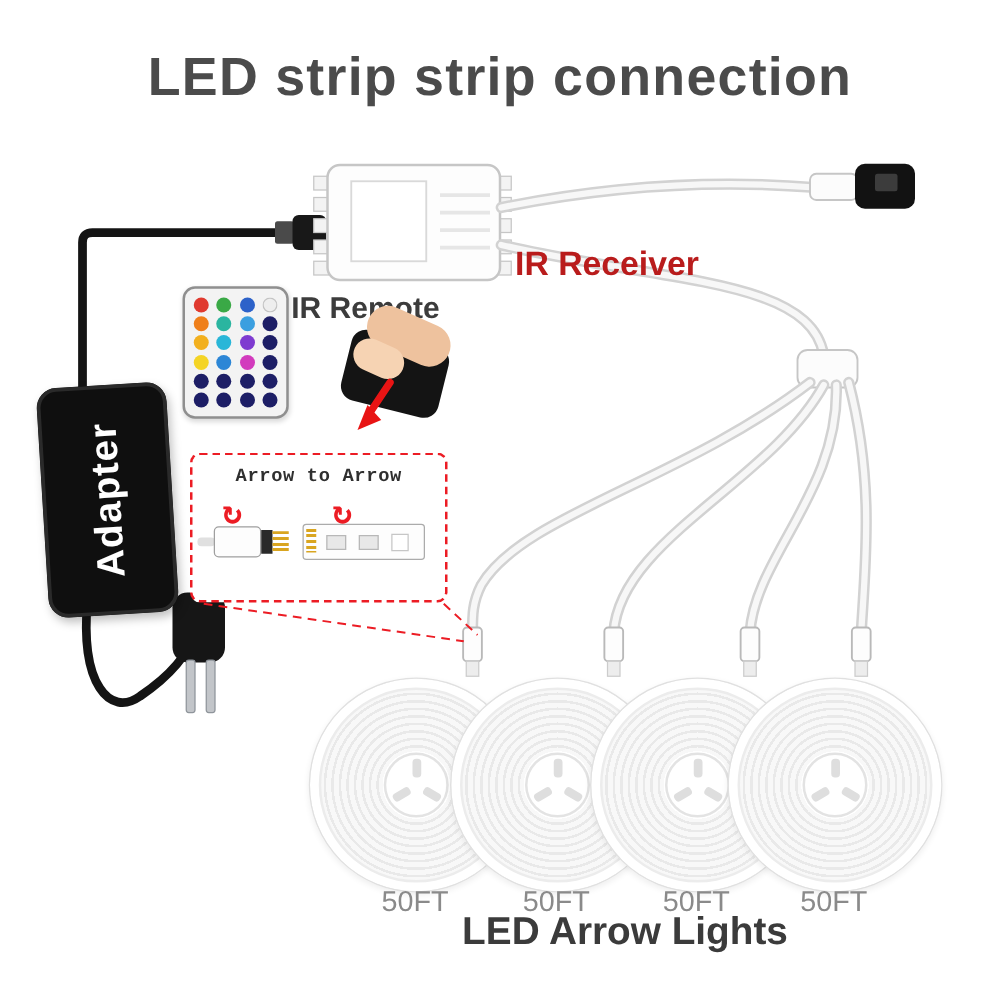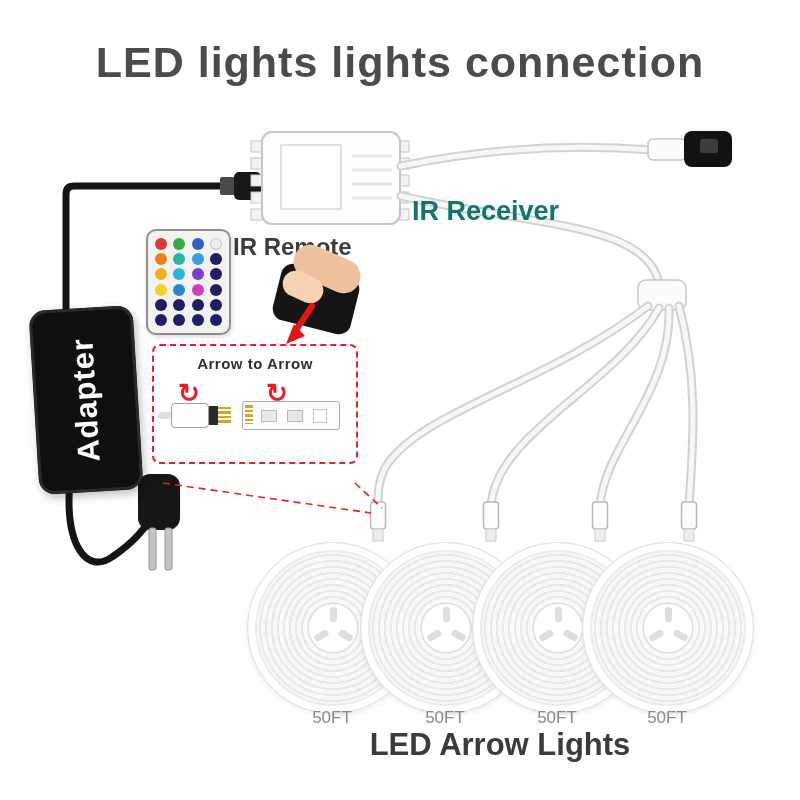--- a/index.html
+++ b/index.html
@@ -34,33 +34,33 @@
   }
   .remote-grid{display:grid;grid-template-columns:repeat(4,12px);justify-content:space-between;row-gap:3.2px;}
   .rbtn{width:12px;height:12px;border-radius:50%;}
   .c-red{background:#e03a2f}.c-green{background:#3aa946}.c-blue{background:#2d62c9}
   .c-white{background:#eeeeee;box-shadow:inset 0 0 0 1px #c4c4c4}
   .c-orange{background:#ef7f1a}.c-teal{background:#2ab5a0}.c-skyblue{background:#3b9fe0}.c-navy{background:#1d1e66}
   .c-amber{background:#f2b01e}.c-cyan{background:#29b6d8}.c-purple{background:#7e3bd0}
   .c-yellow{background:#f4d425}.c-blue2{background:#2c86d6}.c-pink{background:#d23bbd}
 
   .label-ir-remote{position:absolute;left:233px;top:233px;font-size:24px;font-weight:bold;color:#3c3c3c;}
-  .label-ir-receiver{position:absolute;left:412px;top:196px;font-size:27px;font-weight:bold;color:#0f766e;}
+  .label-ir-receiver{position:absolute;left:412px;top:196px;font-size:27px;font-weight:bold;color:#b91c1c;}
 
   
   .hand{position:absolute;left:248px;top:258px;width:118px;height:92px;}
   .hand-device{position:absolute;left:28px;top:12px;width:80px;height:58px;background:#141414;border-radius:12px;transform:rotate(14deg);}
   .hand-finger{position:absolute;left:44px;top:-6px;width:70px;height:34px;background:#eec29e;border-radius:18px;transform:rotate(24deg);}
   .hand-finger-tip{position:absolute;left:34px;top:16px;width:42px;height:26px;background:#f6d3b3;border-radius:14px;transform:rotate(24deg);}
   .hand-arrow{position:absolute;left:30px;top:42px;}
 
   
   .callout{
-    position:absolute;left:152px;top:344px;width:206px;height:120px;box-sizing:border-box;
-    border:2px dashed #ec1c24;border-radius:8px;background:#ffffff;
+    position:absolute;left:152px;top:362px;width:206px;height:120px;box-sizing:border-box;
+    border:2px dashed #ec1c24;border-radius:8px;background:#ffffff;font-family:Liberation Mono, monospace;
   }
   .callout-heading{margin-top:9px;text-align:center;font-size:15px;font-weight:bold;color:#2f2f2f;letter-spacing:0.5px;}
   .callout-graphic{position:relative;width:100%;height:74px;margin-top:4px;}
   .cg-wire{position:absolute;left:4px;top:36px;width:14px;height:7px;background:#e0e0e0;border-radius:3px;}
   .cg-plug{position:absolute;left:17px;top:27px;width:38px;height:25px;background:#fdfdfd;border:1.5px solid #9f9f9f;border-radius:4px;box-sizing:border-box;}
   .cg-plug-nose{position:absolute;left:55px;top:30px;width:9px;height:19px;background:#2a2a2a;}
   .cg-pins{position:absolute;left:64px;top:31px;width:13px;height:17px;background:repeating-linear-gradient(180deg,#d9a520 0 2.5px,transparent 2.5px 4.5px);}
   .cg-strip{position:absolute;left:88px;top:25px;width:98px;height:29px;background:#fdfdfd;border:1.5px solid #ababab;border-radius:3px;box-sizing:border-box;}
   .cg-pads{position:absolute;left:2px;top:3px;width:8px;height:19px;background:repeating-linear-gradient(180deg,#d9a520 0 2.5px,transparent 2.5px 4.5px);}
   .cg-comp{position:absolute;top:8px;width:14px;height:10px;background:#e8e8e8;border:1px solid #b8b8b8;}
@@ -78,21 +78,21 @@
     border:1px solid #e0e0e0;
     box-shadow:inset 0 0 0 7px #ffffff, inset 0 0 0 9px #ececec, 0 2px 5px rgba(0,0,0,0.07);
   }
   .reel1{left:247px}.reel2{left:360px}.reel3{left:472px}.reel4{left:582px}
   .hub{position:absolute;left:50%;top:50%;width:52px;height:52px;margin:-26px 0 0 -26px;background:#ffffff;border:2px solid #e3e3e3;border-radius:50%;box-sizing:border-box;}
   .slot{position:absolute;left:50%;top:50%;width:7px;height:15px;margin:-7.5px 0 0 -3.5px;background:#dedede;border-radius:3px;}
   .slot.s1{transform:rotate(0deg) translateY(-14px);}
   .slot.s2{transform:rotate(120deg) translateY(-14px);}
   .slot.s3{transform:rotate(240deg) translateY(-14px);}
 
-  .ft{position:absolute;top:708px;width:80px;text-align:center;font-size:17px;color:#8a8a8a;}
+  .ft{position:absolute;top:708px;width:80px;text-align:center;font-size:23px;color:#8a8a8a;}
   .ft1{left:292px}.ft2{left:405px}.ft3{left:517px}.ft4{left:627px}
 
   .caption{position:absolute;left:200px;top:727px;width:600px;text-align:center;font-size:31px;font-weight:bold;color:#3b3b3b;}
 </style>
 </head>
 <body>
 
 <div class="canvas">
 
   <svg class="layer" width="800" height="800" viewBox="0 0 800 800">
@@ -170,21 +170,21 @@
       <rect x="681.5" y="502" width="15" height="27" rx="3" fill="#fdfdfd" stroke="#b9b9b9" stroke-width="1.5"></rect>
       <rect x="684" y="529" width="10" height="12" fill="#ededed" stroke="#cccccc"></rect>
     </g>
 
     <g>
       <path d="M163 483 L371 513" fill="none" stroke="#ec1c24" stroke-width="1.6" stroke-dasharray="7 5"></path>
       <path d="M355 483 L382 508" fill="none" stroke="#ec1c24" stroke-width="1.6" stroke-dasharray="7 5"></path>
     </g>
   </svg>
 
-  <h1 class="title">LED lights lights connection</h1>
+  <h1 class="title">LED strip strip connection</h1>
 
   <div class="adapter">
     <span class="adapter-label">Adapter</span>
   </div>
 
   <div class="remote">
     <div class="remote-grid">
       <span class="rbtn c-red"></span>
       <span class="rbtn c-green"></span>
       <span class="rbtn c-blue"></span>

